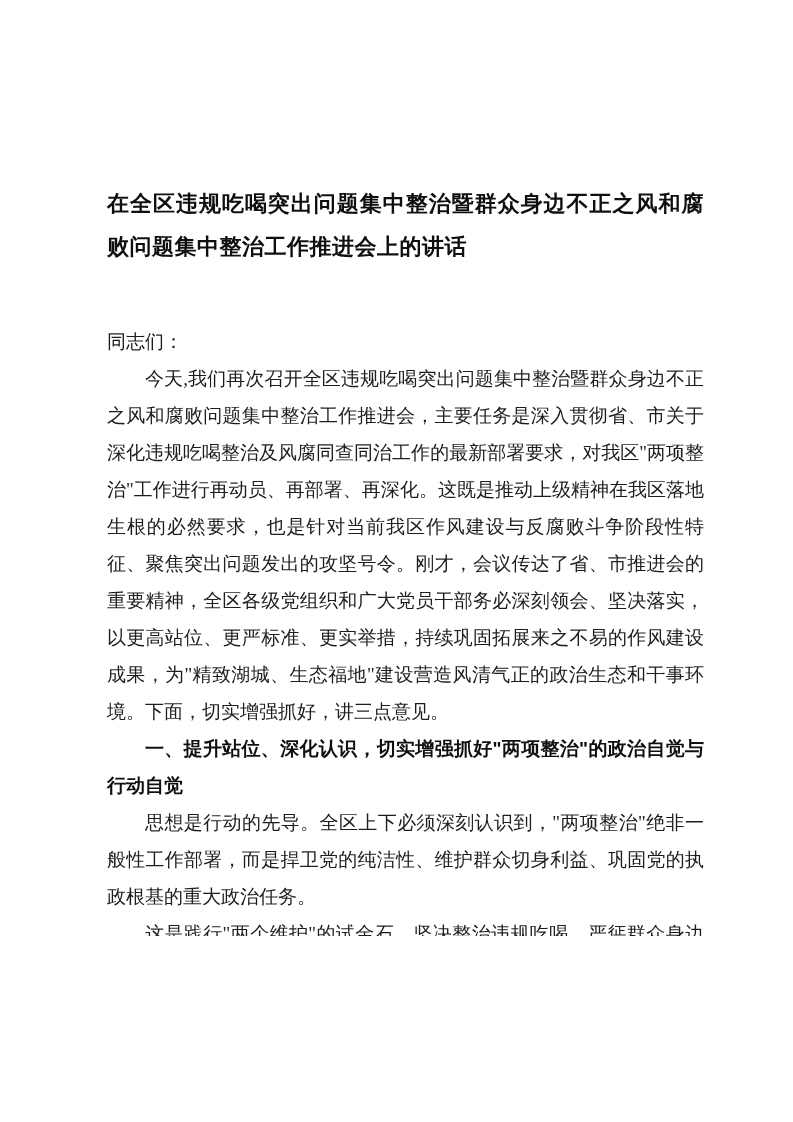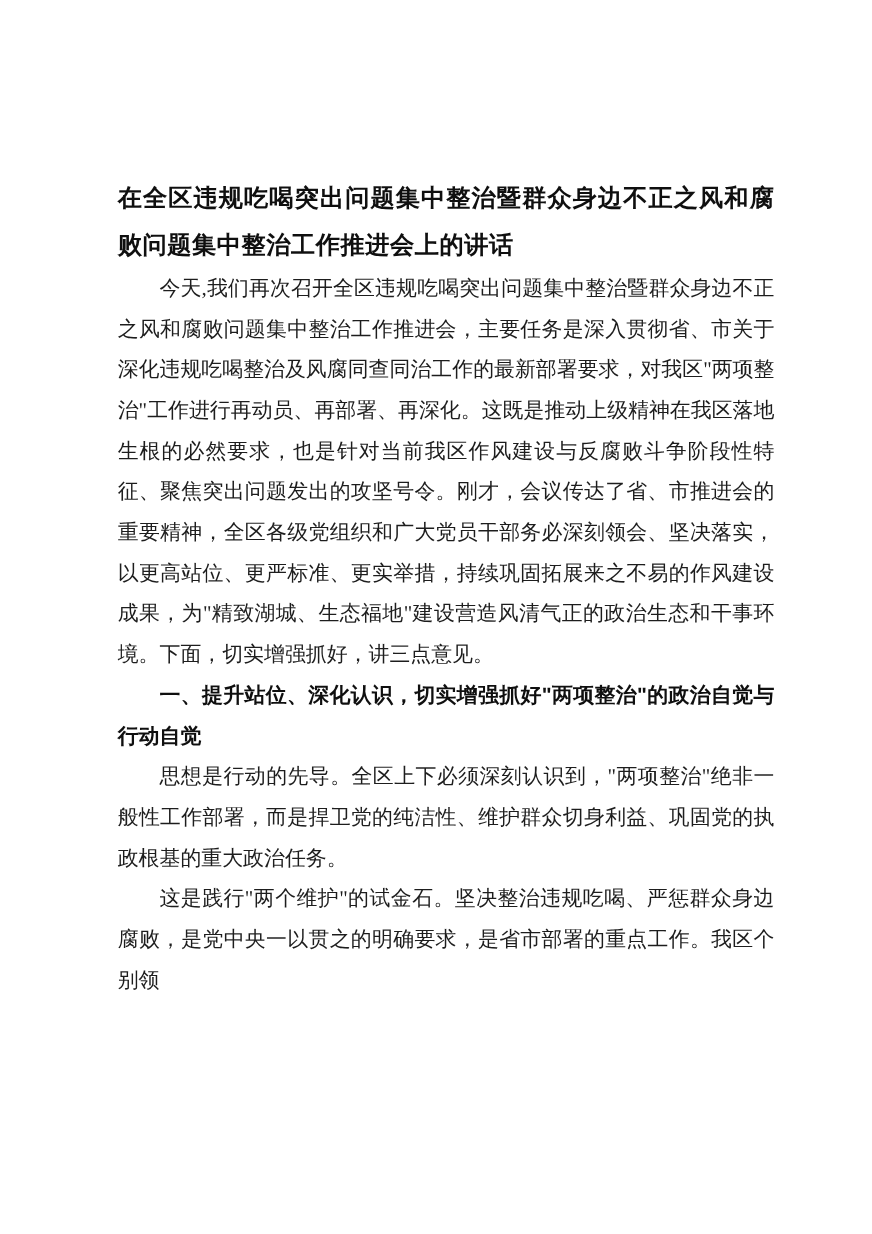--- a/index.html
+++ b/index.html
@@ -9,20 +9,21 @@
   }
   .page {
     position: relative;
     width: 793px;
     height: 912px;
     background: #ffffff;
     overflow: hidden;
     font-family: "Liberation Serif", "DejaVu Serif", serif;
     color: #1d1d1d;
     box-sizing: border-box;
+    margin-top: 24px;
   }
   .content {
     padding-left: 107px;
     padding-right: 89px;
   }
   .doc-title {
     margin-top: 158px;
     font-family: "Liberation Sans", "DejaVu Sans", sans-serif;
     font-weight: 700;
     font-size: 22px;
@@ -76,20 +77,21 @@
   }
 </style>
 </head>
 <body>
 
 <div class="page">
   <div class="content">
 
     <div class="doc-title">在全区违规吃喝突出问题集中整治暨群众身边不正之风和腐败问题集中整治工作推进会上的讲话</div>
 
+    <div class="salutation">同志们：</div>
 
     <p class="para">今天,我们再次召开全区违规吃喝突出问题集中整治暨群众身边不正之风和腐败问题集中整治工作推进会，主要任务是深入贯彻省、市关于深化违规吃喝整治及风腐同查同治工作的最新部署要求，对我区"两项整治"工作进行再动员、再部署、再深化。这既是推动上级精神在我区落地生根的必然要求，也是针对当前我区作风建设与反腐败斗争阶段性特征、聚焦突出问题发出的攻坚号令。刚才，会议传达了省、市推进会的重要精神，全区各级党组织和广大党员干部务必深刻领会、坚决落实，以更高站位、更严标准、更实举措，持续巩固拓展来之不易的作风建设成果，为"精致湖城、生态福地"建设营造风清气正的政治生态和干事环境。下面，切实增强抓好，讲三点意见。</p>
 
     <p class="heading">一、提升站位、深化认识，切实增强抓好"两项整治"的政治自觉与行动自觉</p>
 
     <p class="para">思想是行动的先导。全区上下必须深刻认识到，"两项整治"绝非一般性工作部署，而是捍卫党的纯洁性、维护群众切身利益、巩固党的执政根基的重大政治任务。</p>
 
     <p class="para">这是践行"两个维护"的试金石。坚决整治违规吃喝、严惩群众身边腐败，是党中央一以贯之的明确要求，是省市部署的重点工作。我区个别领</p>
 
   </div>

